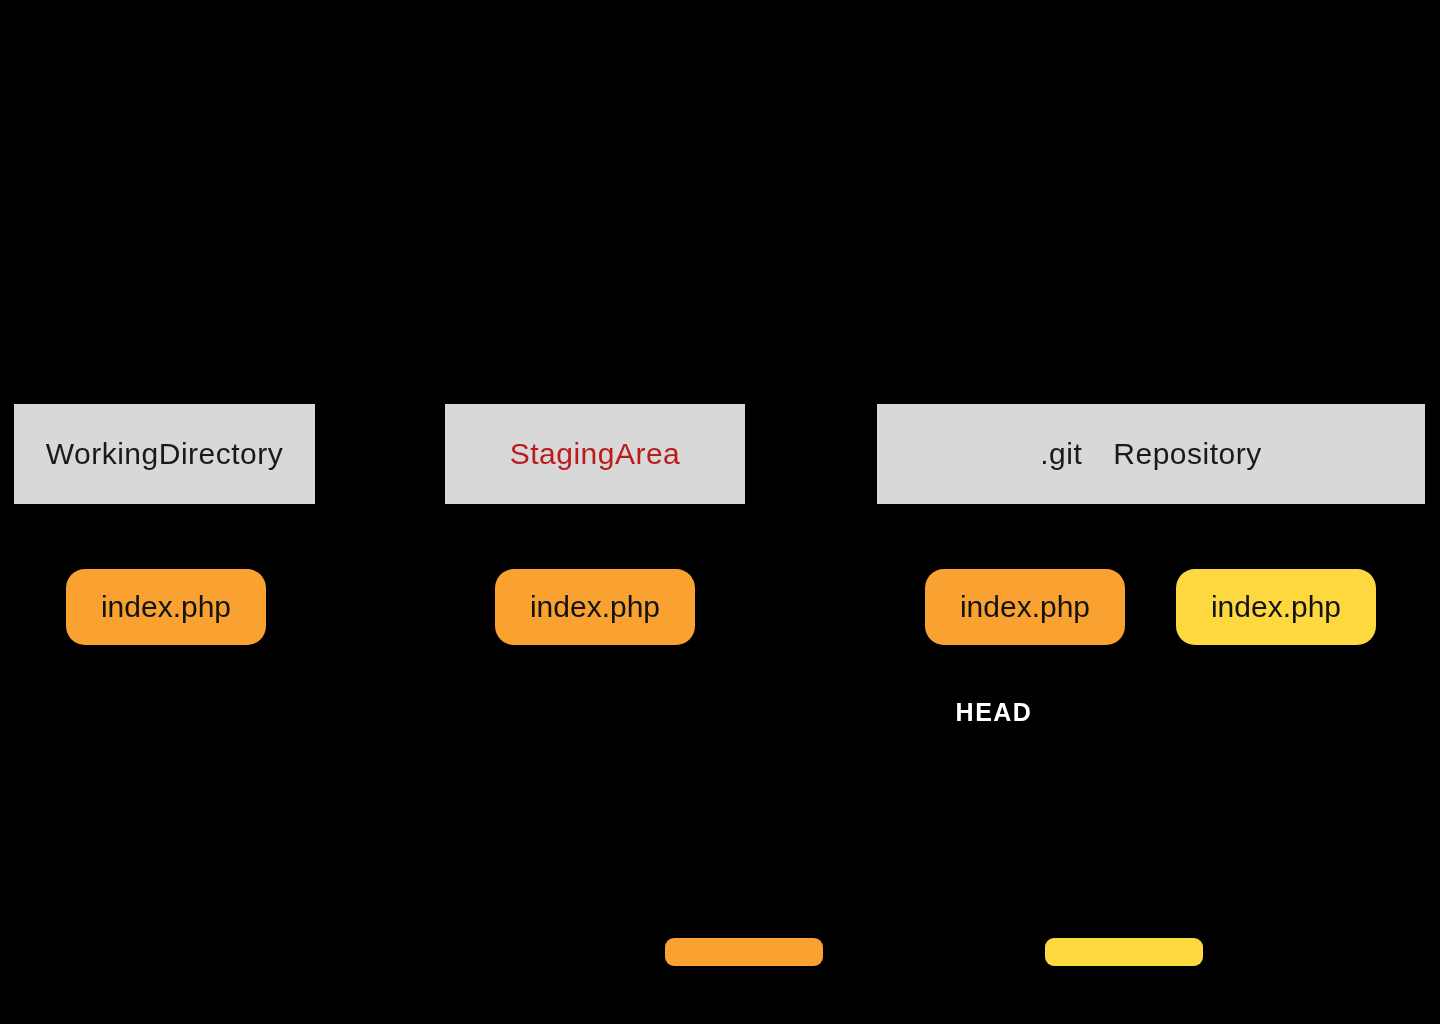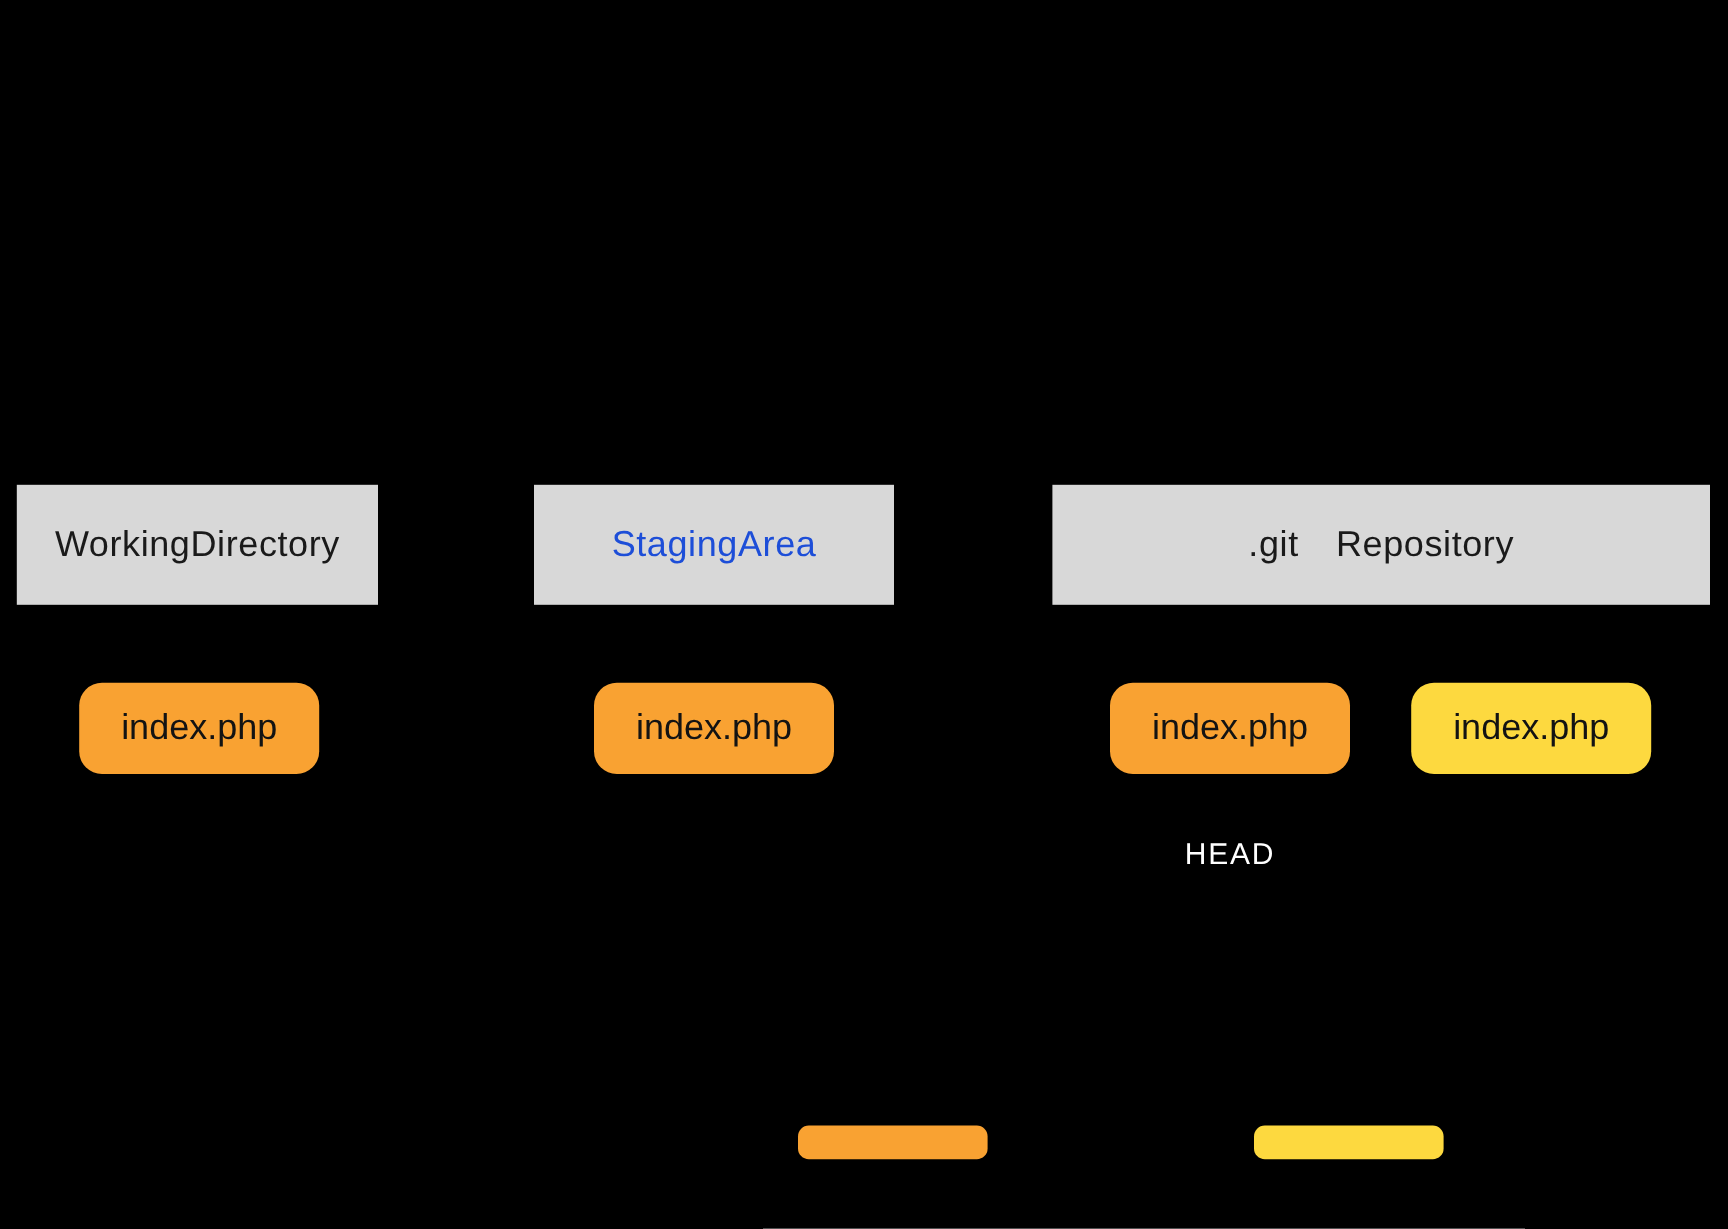--- a/index.html
+++ b/index.html
@@ -37,25 +37,25 @@
     border-radius: 19px;
     display: flex;
     align-items: center;
     justify-content: center;
     font-size: 30px;
     font-weight: 400;
   }
   .head-label {
     position: absolute;
     top: 698px;
-    left: 925px;
+    left: 894px;
     width: 200px;
     text-align: center;
     font-size: 25px;
-    font-weight: 400;
+    font-weight: 700;
     letter-spacing: 1.5px;
   }
   .legend-swatch {
     position: absolute;
     top: 938px;
     width: 158px;
     height: 28px;
     border-radius: 9px;
   }
   #working-header   { left: 14px;  width: 301px; }
@@ -71,21 +71,21 @@
 </head>
 <body>
 
 <div id="canvas" style="background: rgb(0, 0, 0);">
 
   <div class="header-box" id="working-header" style="background: rgb(216, 216, 216); color: rgb(26, 26, 26);">
     <span>Working</span>
     <span>Directory</span>
   </div>
 
-  <div class="header-box" id="staging-header" style="background: rgb(216, 216, 216); color: #1d4ed8;">
+  <div class="header-box" id="staging-header" style="background: rgb(216, 216, 216); color: #b91c1c;">
     <span>Staging</span>
     <span>Area</span>
   </div>
 
   <div class="header-box" id="repo-header" style="background: rgb(216, 216, 216); color: rgb(26, 26, 26);">
     <span>.git</span>
     <span>Repository</span>
   </div>
 
   <div class="file-pill" id="working-pill" style="background: rgb(249, 162, 50); color: rgb(19, 19, 19);">index.php</div>

